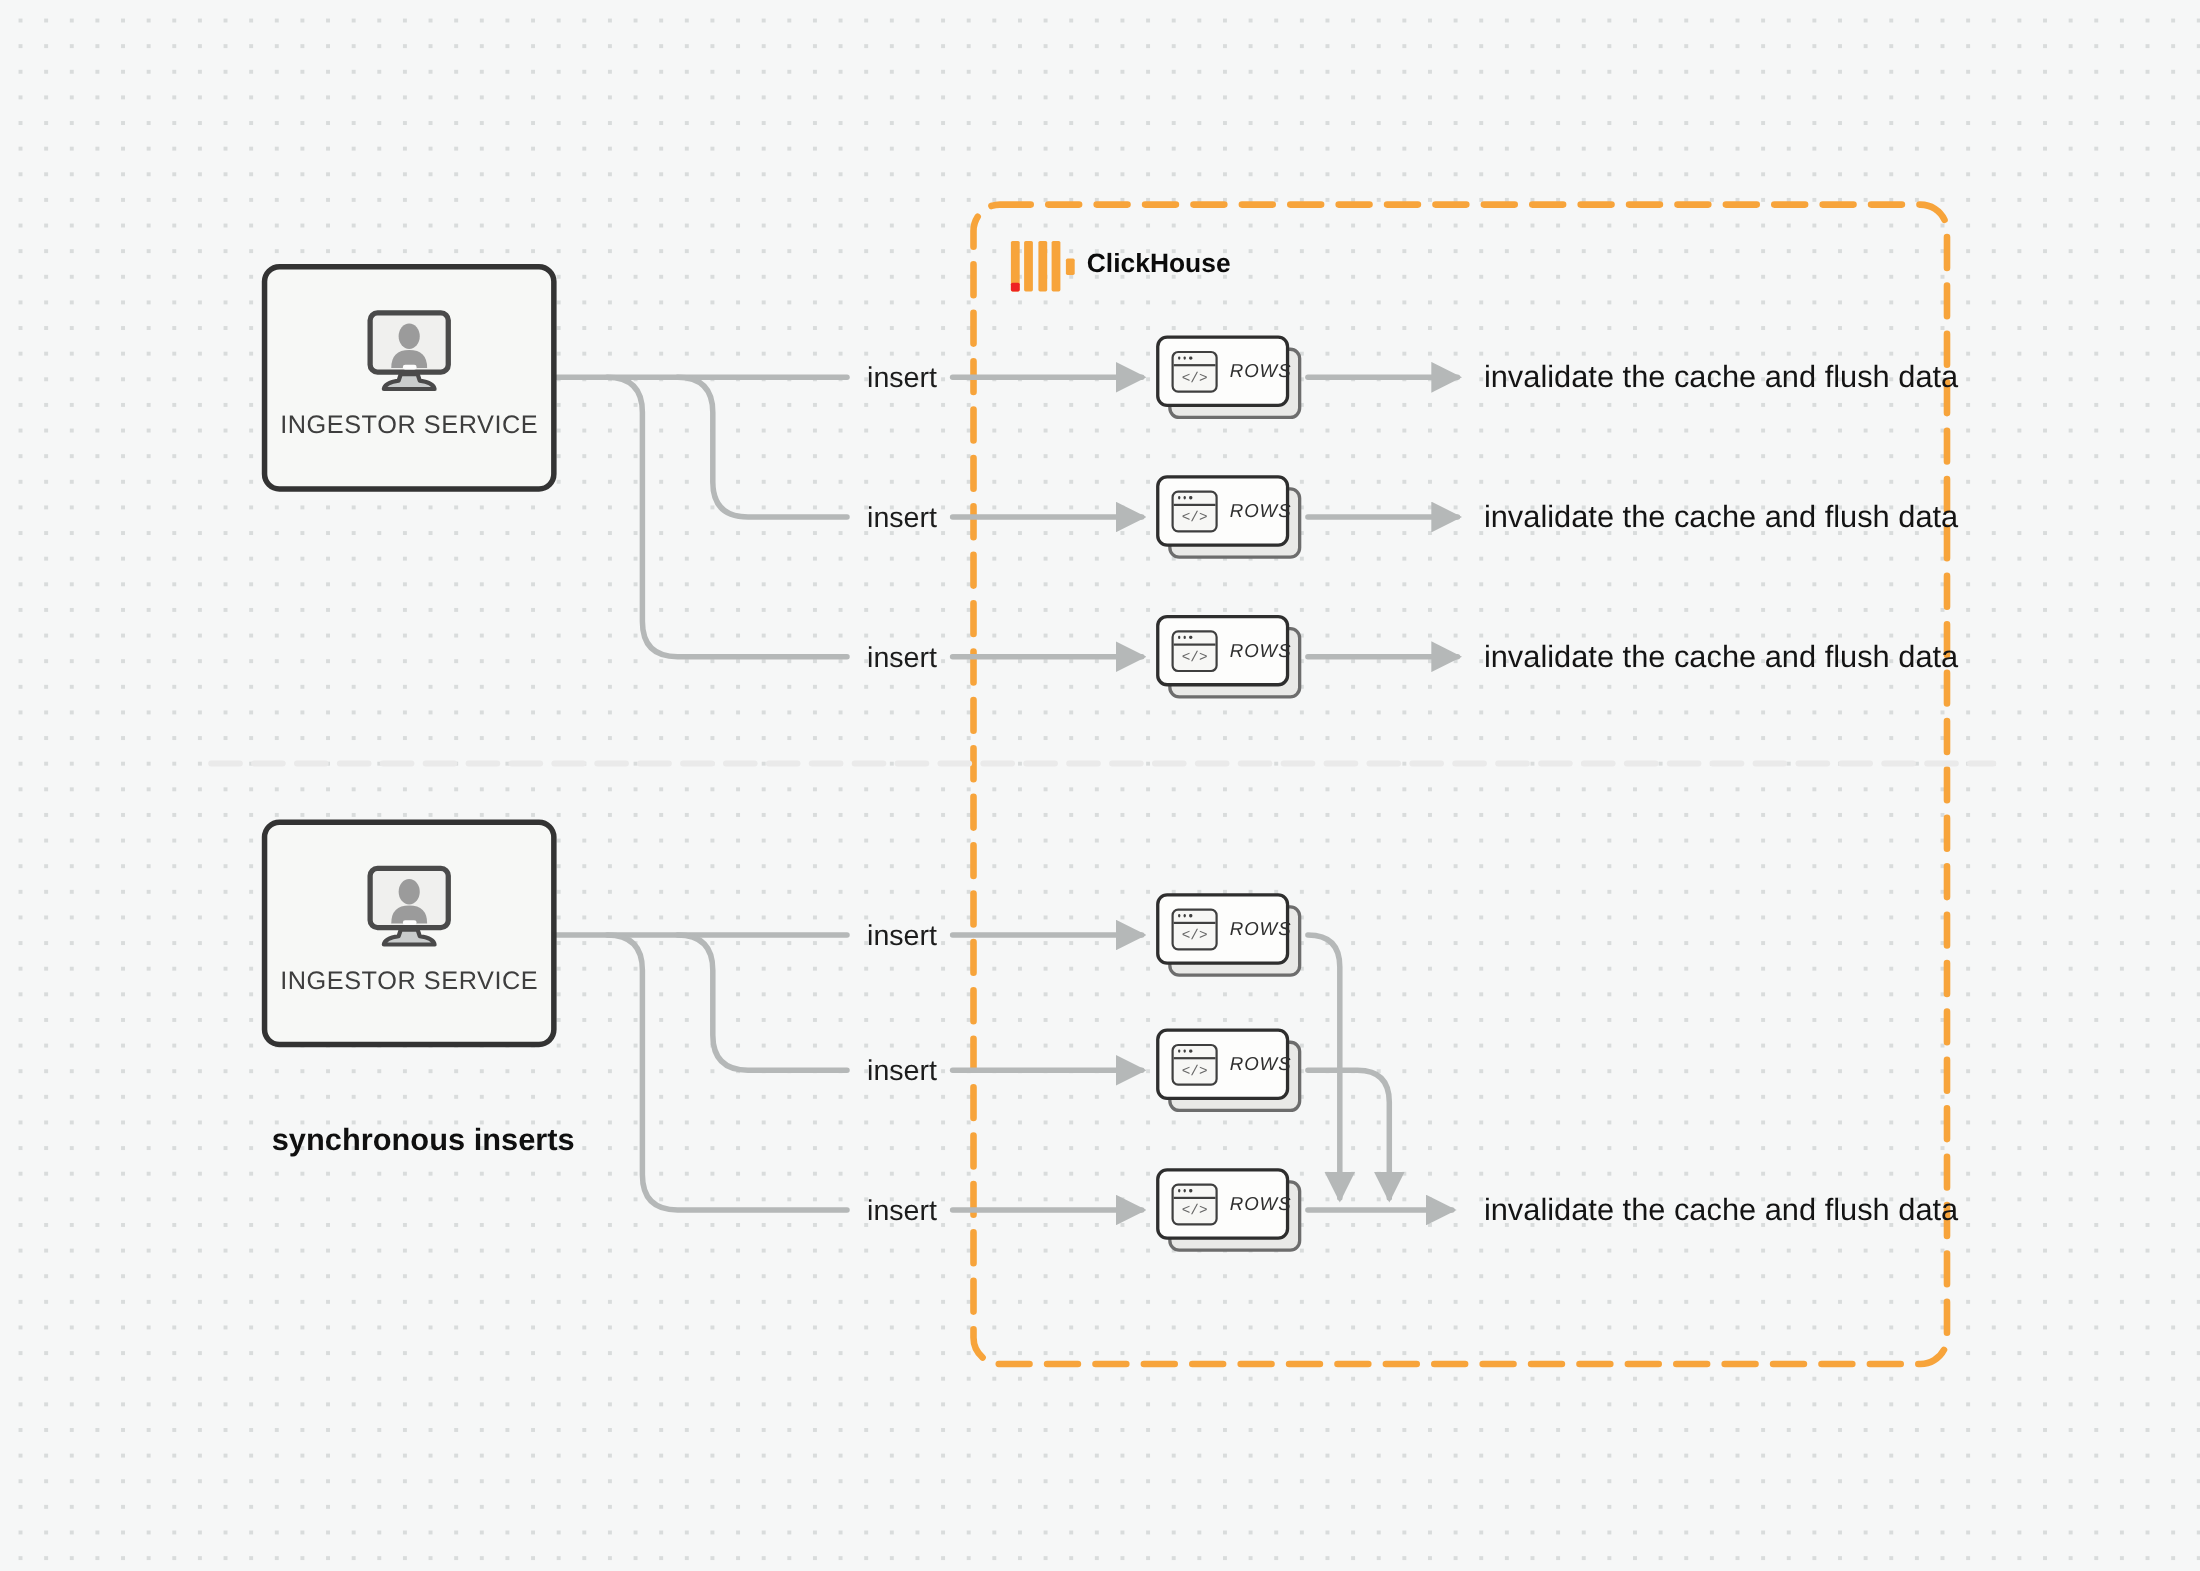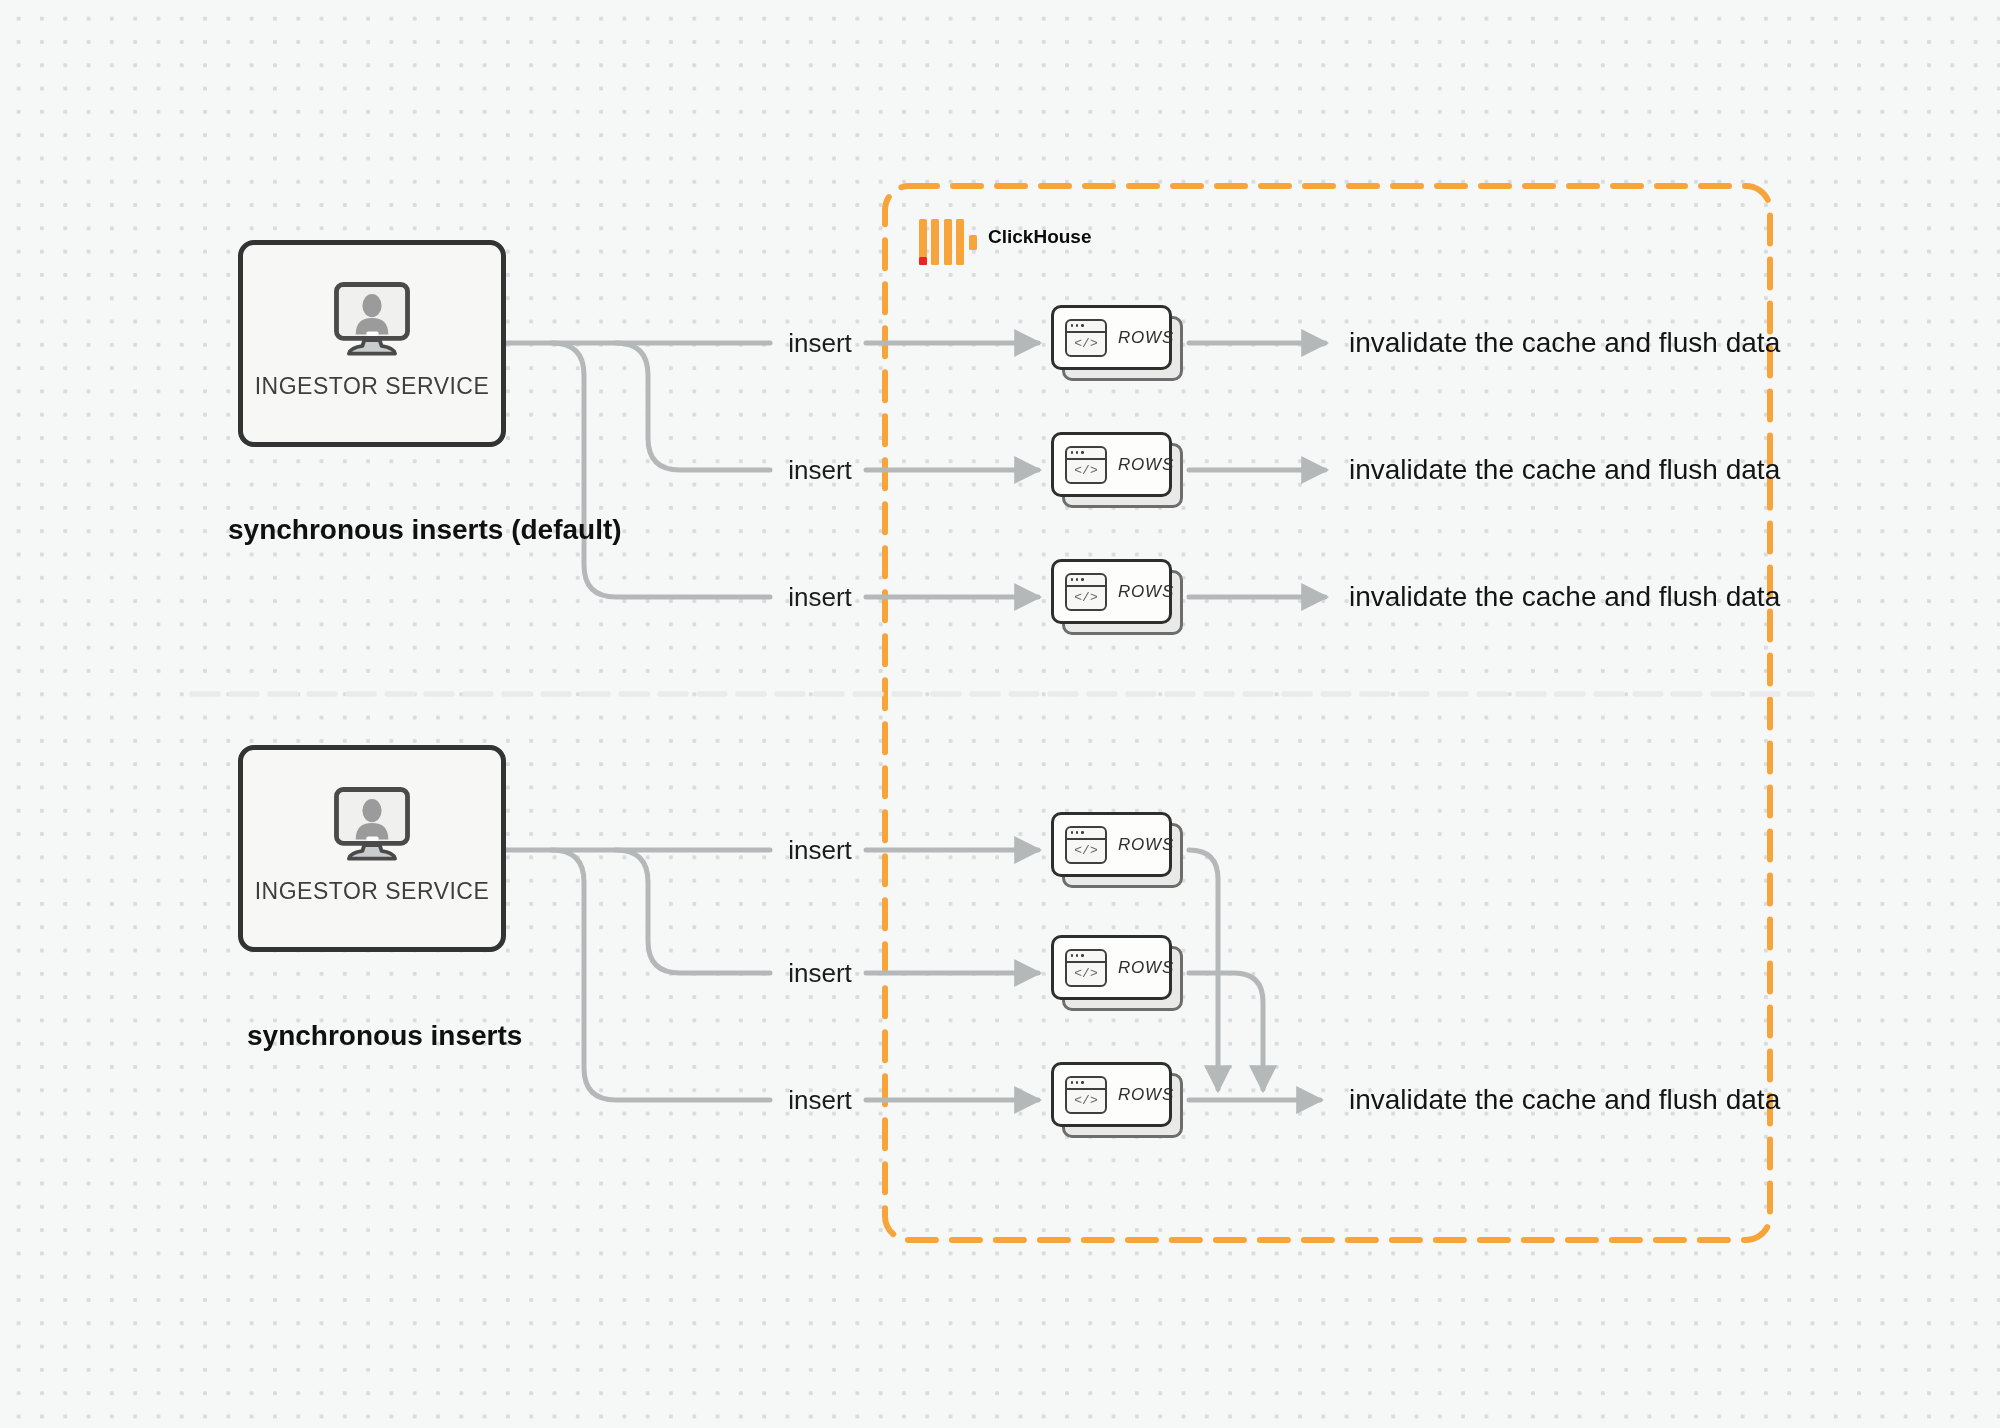--- a/index.html
+++ b/index.html
@@ -13,21 +13,21 @@
   svg.layer{position:absolute;left:0;top:0;width:2000px;height:1428px;}
   .service-box{
     position:absolute;width:268px;height:207px;box-sizing:border-box;
     background:#f7f8f6;border:5px solid #333333;border-radius:16px;
     display:flex;flex-direction:column;align-items:center;padding-top:36px;
   }
   .service-label{margin-top:12px;font-size:23px;color:#3e3e3e;letter-spacing:.5px;}
   .caption{position:absolute;font-size:28px;font-weight:700;color:#101010;white-space:nowrap;}
   .insert-label{position:absolute;left:772px;width:96px;text-align:center;font-size:26px;color:#1c1c1c;line-height:34px;}
   .result-label{position:absolute;left:1349px;font-size:28px;color:#141414;line-height:34px;white-space:nowrap;text-align:center;}
-  .brand{position:absolute;left:988px;top:226px;font-size:19px;font-weight:600;color:#0b0b0b;}
+  .brand{position:absolute;left:988px;top:226px;font-size:24px;font-weight:600;color:#0b0b0b;}
   .logo{position:absolute;left:919px;top:219px;width:62px;height:47px;}
   .logo .bar{position:absolute;top:0;width:8px;height:46px;background:#F7A43B;border-radius:1.5px;}
   .logo .bar.short{top:16px;height:15px;}
   .logo .red{position:absolute;left:0;top:38px;width:8px;height:8px;background:#EE2222;border-radius:1.5px;}
   .rows-stack{position:absolute;left:1051px;width:133px;height:77px;}
   .card{position:absolute;width:121px;height:65px;border-radius:10px;box-sizing:border-box;}
   .card.back{left:11px;top:11px;background:#e9e9e7;border:3px solid #6d6d6d;}
   .card.front{left:0;top:0;background:#fdfdfc;border:3px solid #2e2e2e;display:flex;align-items:center;padding:0 11px;gap:11px;}
   .winicon{width:42px;height:38px;box-sizing:border-box;border:2.5px solid #3f3f3f;border-radius:6px;background:#f7f7f5;display:flex;flex-direction:column;flex-shrink:0;}
   .winbar{height:10px;border-bottom:2.5px solid #3f3f3f;display:flex;align-items:center;gap:2.6px;padding-left:3.5px;}
@@ -101,21 +101,20 @@
     <svg width="96" height="80" viewBox="0 0 100 82">
       <rect x="13" y="3" width="74" height="56" rx="7" fill="#f0f0ee" stroke="#4a4a4a" stroke-width="5"></rect>
       <ellipse cx="50" cy="25" rx="10" ry="12" fill="#9b9b9b"></ellipse>
       <path d="M33 55 Q33 38 50 38 Q67 38 67 55 Z" fill="#9b9b9b"></path>
       <rect x="44" y="52" width="13" height="4.5" rx="2.2" fill="#fdfdfd"></rect>
       <path d="M42 61 H58 L60 67 Q73 69 74 75 H26 Q27 69 40 67 Z" fill="#c9cccc" stroke="#4a4a4a" stroke-width="4" stroke-linejoin="round"></path>
     </svg>
     <div class="service-label">INGESTOR SERVICE</div>
   </div>
 
-  <div class="caption" style="left:228px;top:514px">synchronous inserts (default)</div>
   <div class="caption" style="left:247px;top:1020px">synchronous inserts</div>
 
   <div class="insert-label" style="top:326px">insert</div>
   <div class="insert-label" style="top:453px">insert</div>
   <div class="insert-label" style="top:580px">insert</div>
   <div class="insert-label" style="top:833px">insert</div>
   <div class="insert-label" style="top:956px">insert</div>
   <div class="insert-label" style="top:1083px">insert</div>
 
   <div class="rows-stack" style="top:305px">

